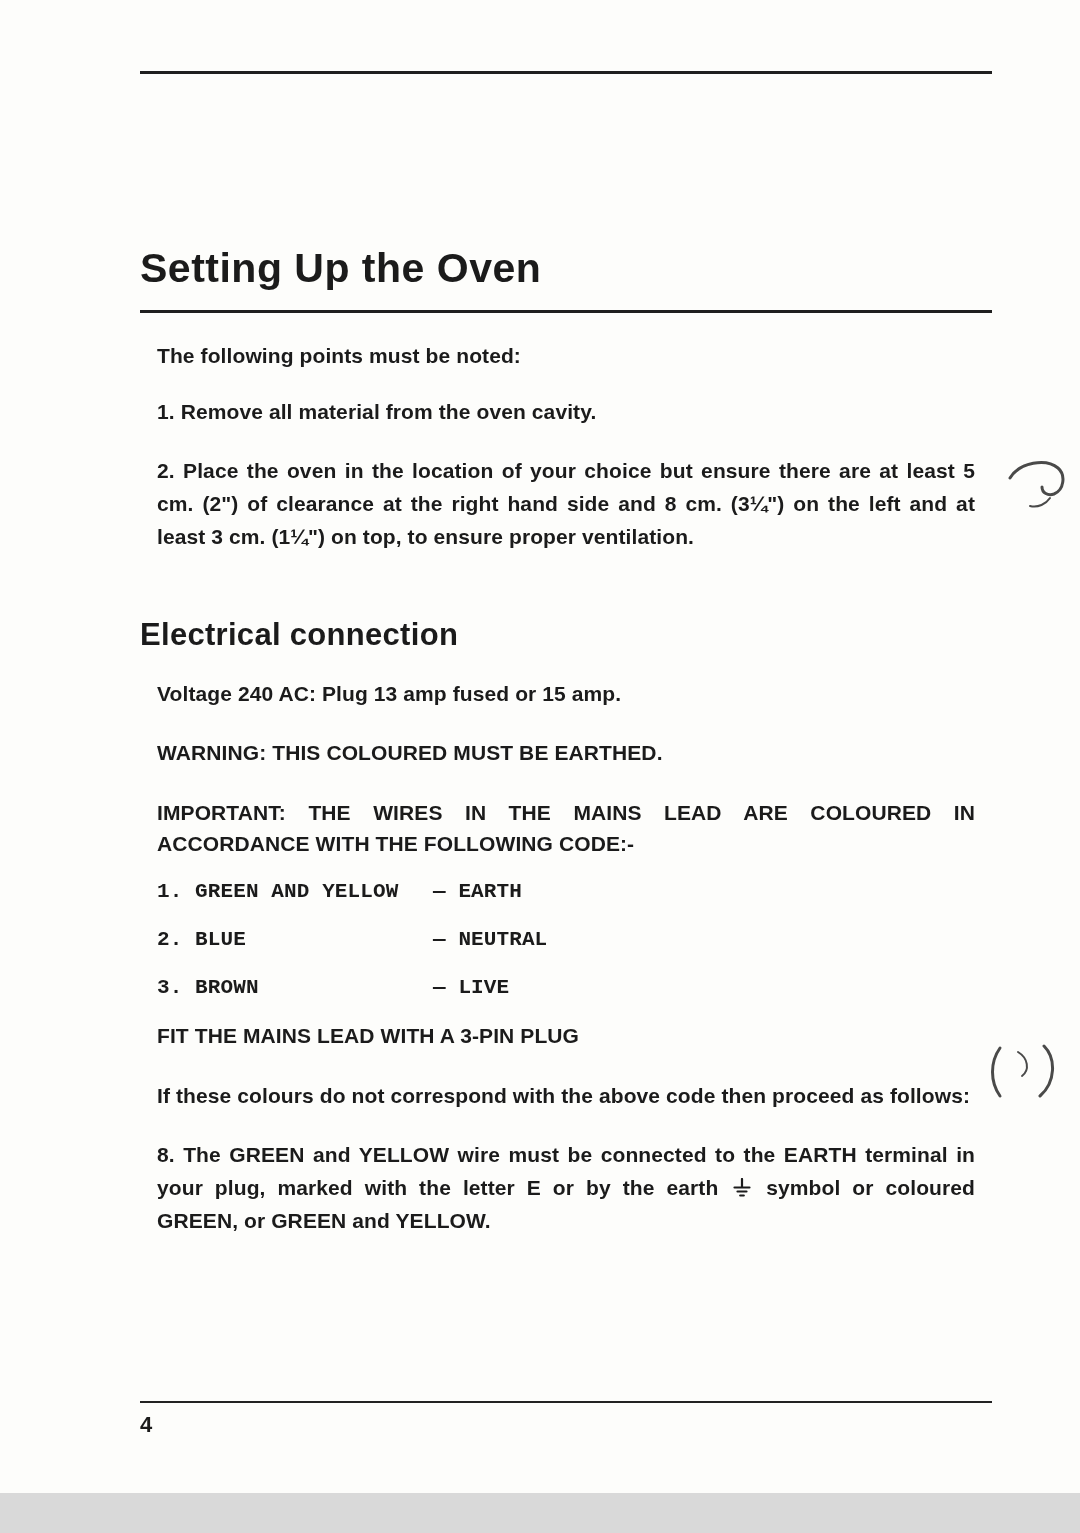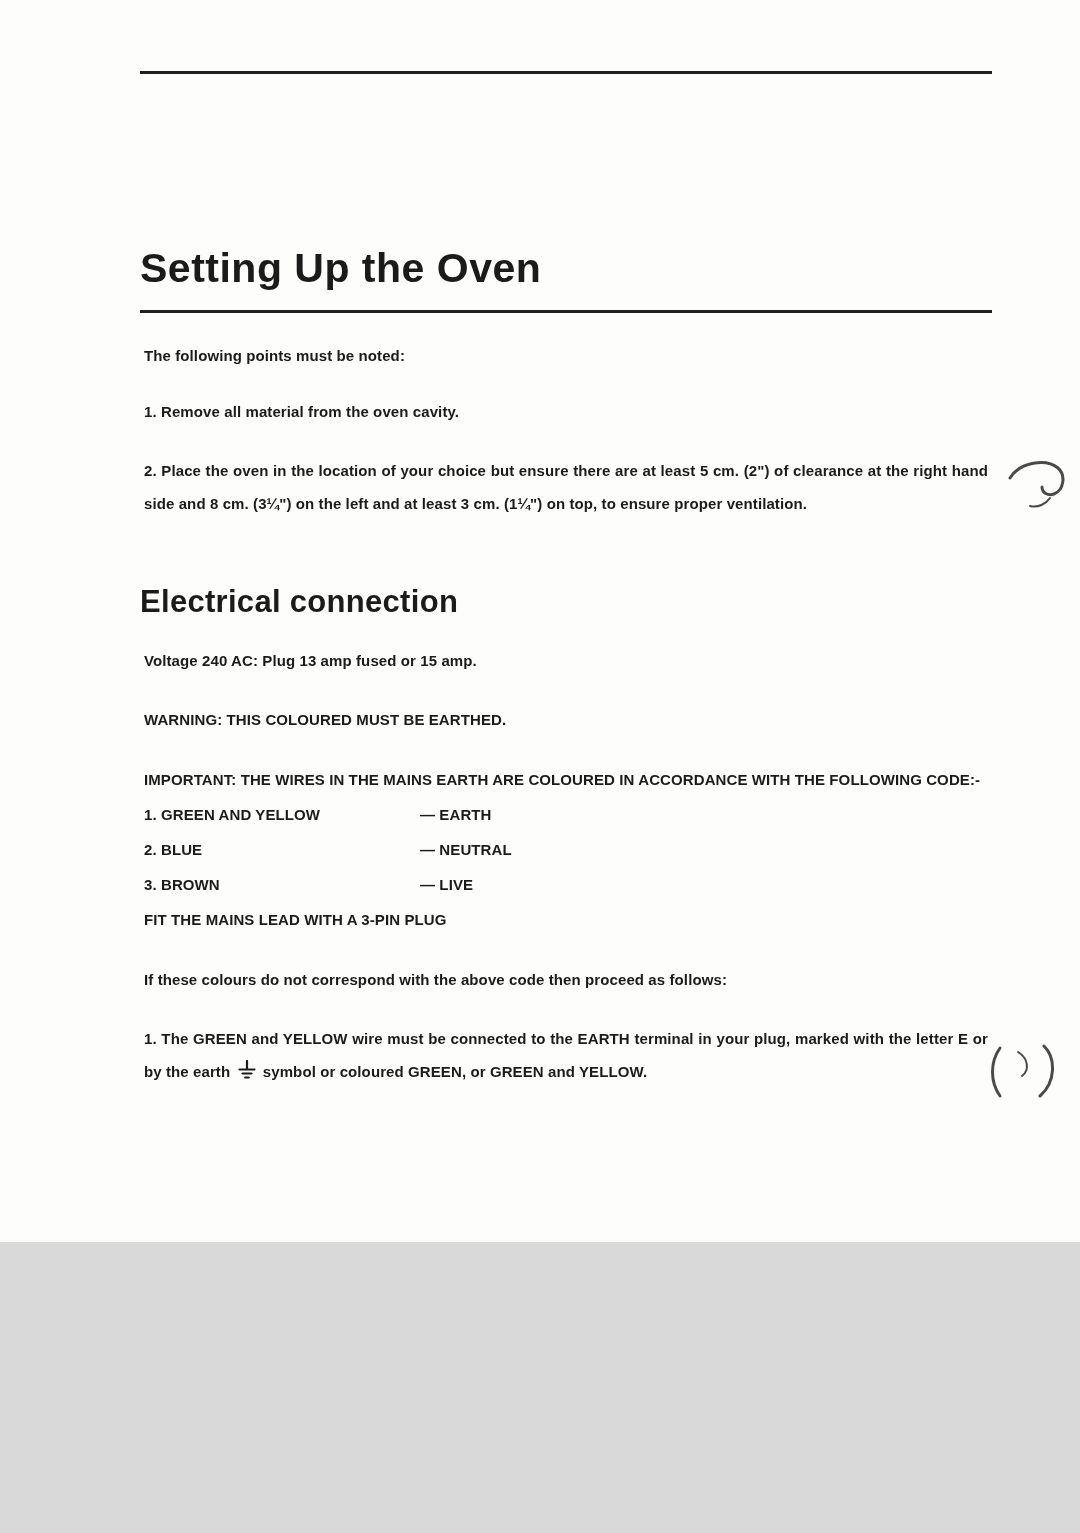--- a/index.html
+++ b/index.html
@@ -1,21 +1,21 @@
 <!DOCTYPE html>
 <html><head>
 <meta charset="utf-8">
 <style>
   html, body { margin: 0; padding: 0; }
   body { background: #d9d9d9; }
 
   .page {
     position: relative;
     width: 1080px;
-    height: 1242px;
+    height: 1493px;
     margin: 0 auto;
     background: #fdfdfb;
     overflow: hidden;
     font-family: "Liberation Sans", sans-serif;
     color: #1b1b1b;
   }
 
   .content {
     position: absolute;
     left: 140px;
@@ -37,38 +37,38 @@
 
   .section-heading {
     font-size: 31px;
     font-weight: bold;
     letter-spacing: 0.3px;
     line-height: 1.15;
     margin: 64px 0 0 0;
   }
 
   p {
-    font-size: 15px;
+    font-size: 21px;
     font-weight: 600;
     line-height: 33px;
-    margin: 4px;
+    margin: 17px;
     letter-spacing: 0.1px;
   }
 
   .intro       { margin-top: 26px; }
   .point       { margin-top: 23px; }
   .point-long  { margin-top: 26px; text-align: justify; }
   .voltage     { margin-top: 24px; }
   .warning     { margin-top: 26px; }
 
   .code-block  { margin-top: 28px; }
   .code-block p { line-height: 31px; }
   .important   { text-align: justify; }
 
-  .wire-row { white-space: nowrap; }
+  .wire-row { white-space: nowrap; font-family: Liberation Mono, monospace; }
   .wire-left {
     display: inline-block;
     min-width: 276px;
   }
 
   .proceed { margin-top: 28px; }
   .step    { margin-top: 26px; text-align: justify; }
 
   .earth-symbol { vertical-align: -3px; margin: 0 2px; }
 
@@ -111,39 +111,39 @@
 
     <p class="point-long">2.  Place the oven in the location of your choice but ensure there are at least 5 cm. (2") of clearance at the right hand side and 8 cm. (3¼") on the left and at least 3 cm. (1¼") on top, to ensure proper ventilation.</p>
 
     <h2 class="section-heading">Electrical connection</h2>
 
     <p class="voltage">Voltage 240 AC: Plug 13 amp fused or 15 amp.</p>
 
     <p class="warning">WARNING: THIS COLOURED MUST BE EARTHED.</p>
 
     <div class="code-block">
-      <p class="important">IMPORTANT: THE WIRES IN THE MAINS EARTH ARE COLOURED IN ACCORDANCE WITH THE FOLLOWING CODE:-</p>
+      <p class="important">IMPORTANT: THE WIRES IN THE MAINS LEAD ARE COLOURED IN ACCORDANCE WITH THE FOLLOWING CODE:-</p>
 
       <p class="wire-row">
         <span class="wire-left">1. GREEN AND YELLOW</span><span>— EARTH</span>
       </p>
       <p class="wire-row">
         <span class="wire-left">2. BLUE</span><span>— NEUTRAL</span>
       </p>
       <p class="wire-row">
         <span class="wire-left">3. BROWN</span><span>— LIVE</span>
       </p>
 
       <p>FIT THE MAINS LEAD WITH A 3-PIN PLUG</p>
     </div>
 
     <p class="proceed">If these colours do not correspond with the above code then proceed as follows:</p>
 
     <p class="step">
-      <span>1.  The GREEN and YELLOW wire must be connected to the EARTH terminal in your plug, marked with the letter E or by the earth</span>
+      <span>8.  The GREEN and YELLOW wire must be connected to the EARTH terminal in your plug, marked with the letter E or by the earth</span>
       <svg class="earth-symbol" width="20" height="20" viewBox="0 0 20 20" aria-hidden="true">
         <path d="M10 1 V9 M2.5 9.5 H17.5 M5.5 13.5 H14.5 M8.2 17.5 H11.8" stroke="#1b1b1b" stroke-width="2.2" fill="none" stroke-linecap="round"></path>
       </svg>
       <span>symbol or coloured GREEN, or GREEN and YELLOW.</span>
     </p>
 
 
 
   </div>
 

